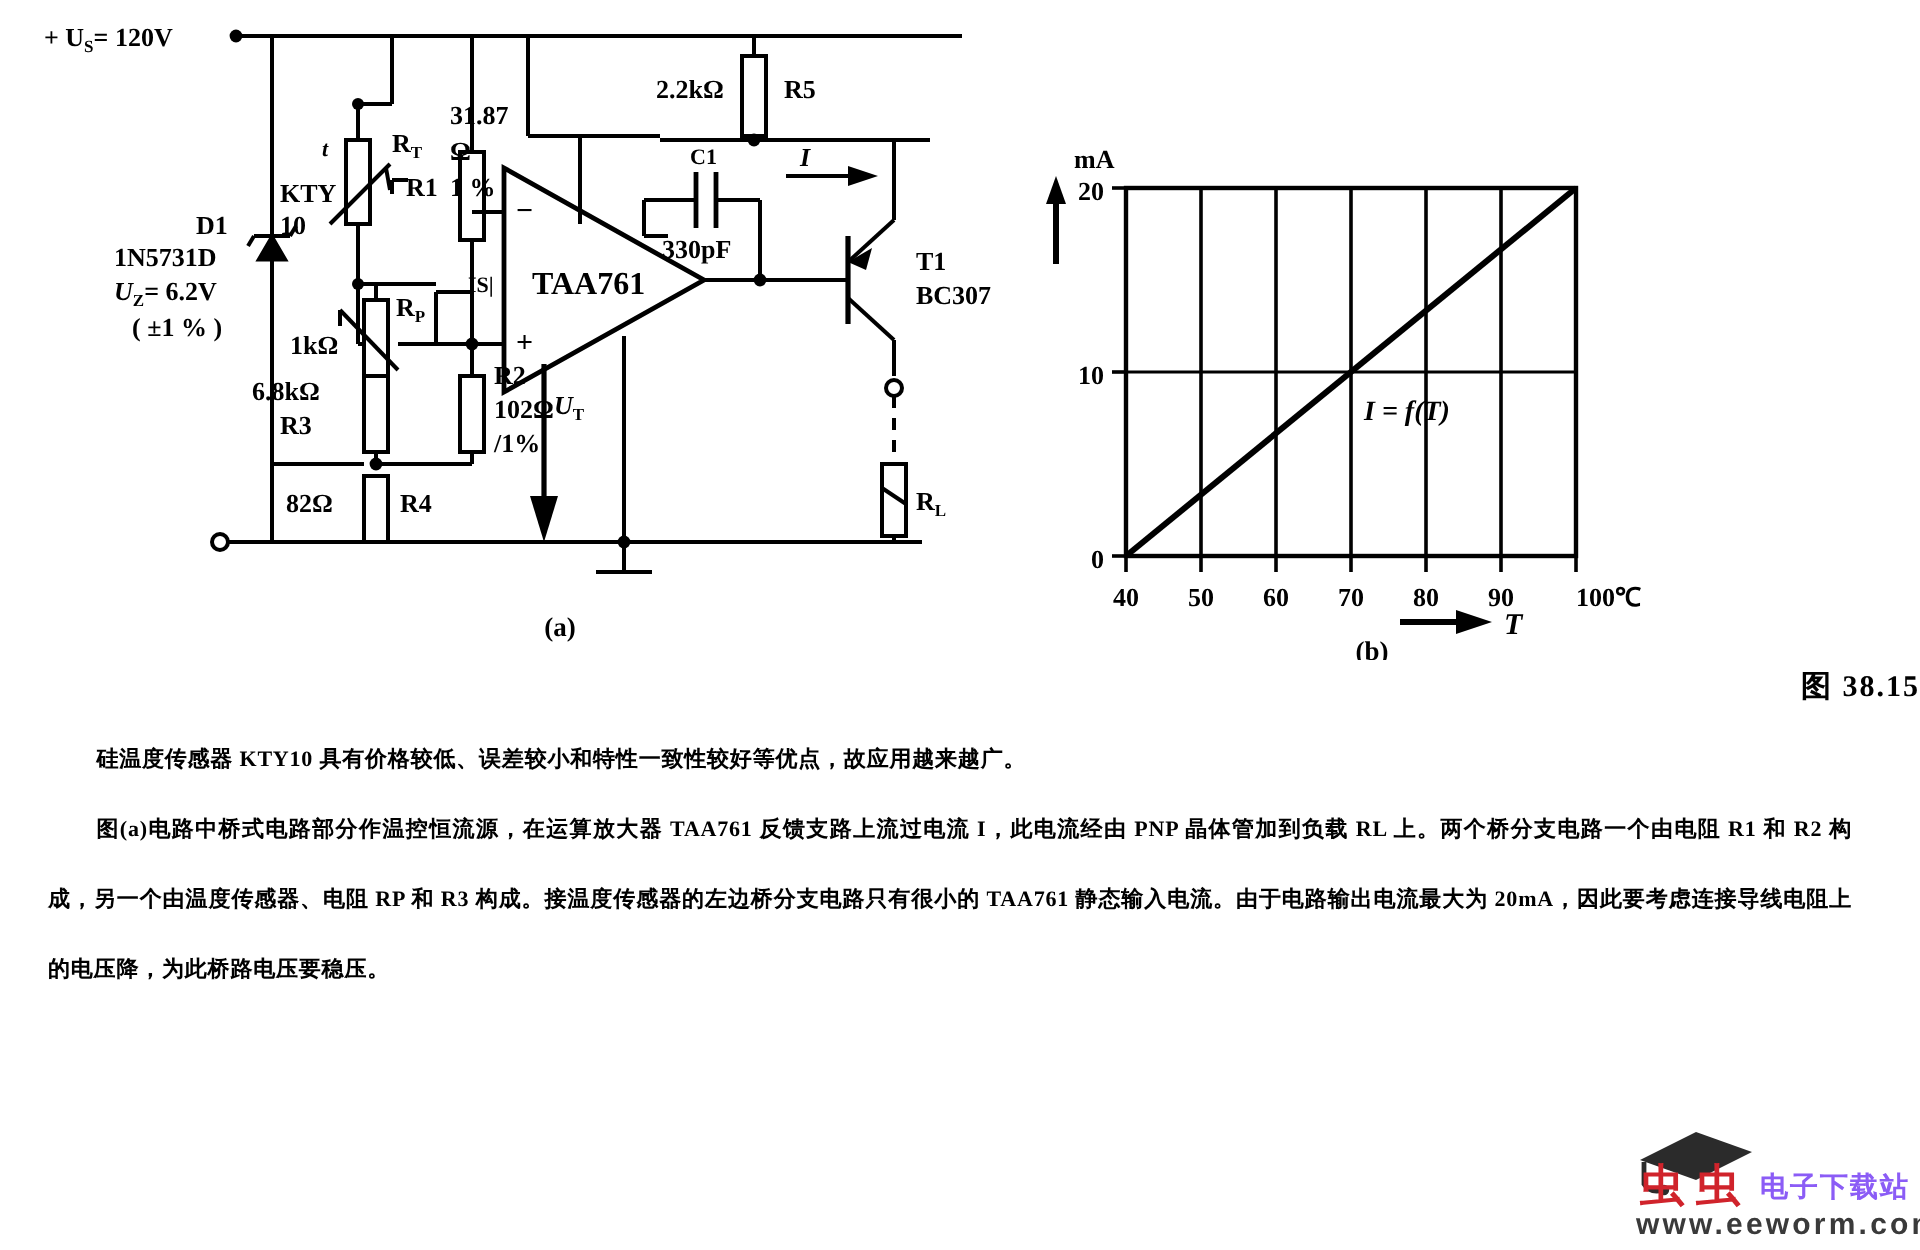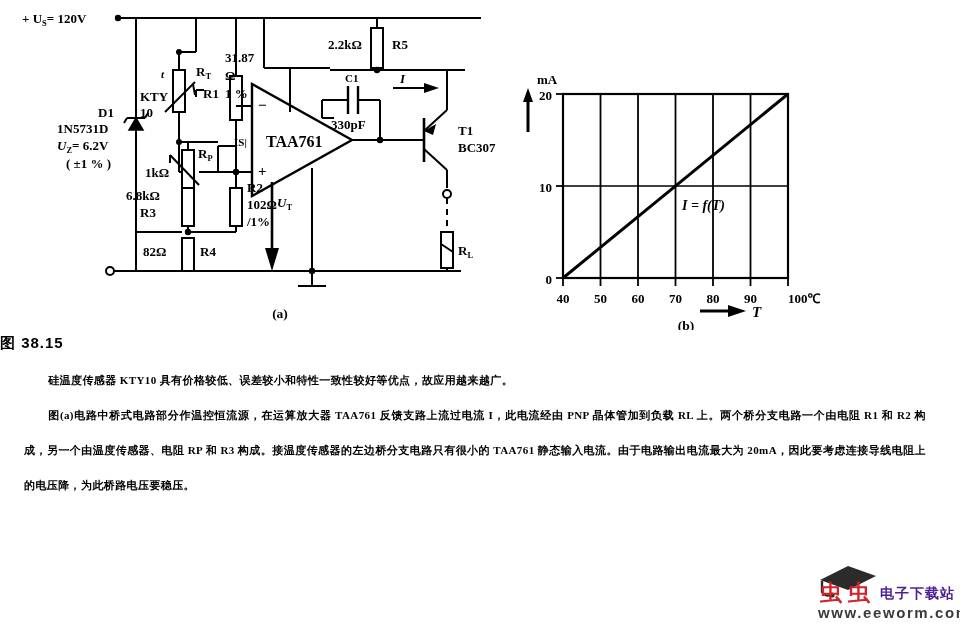--- a/index.html
+++ b/index.html
@@ -49,25 +49,25 @@
     font-family: "Liberation Serif", serif;
   }
   
   #body-text {
     position: absolute;
     left: 0;
     top: 330px;
     width: 960px;
   }
   #fig-caption {
-    text-align: left;
+    text-align: right;
     font-size: 15px;
     font-weight: bold;
     letter-spacing: 1px;
-    font-family: Liberation Sans, sans-serif;
+    font-family: Liberation Serif, serif;
     margin: 4px 0 10px 0;
   }
   .para {
     font-family: "Liberation Serif", serif;
     font-size: 11px;
     font-weight: bold;
     line-height: 35px;
     text-indent: 2.2em;
     margin: 0 34px 0 24px;
     letter-spacing: 0.4px;
@@ -81,21 +81,21 @@
     top: 566px;
     width: 140px;
     height: 55px;
   }
   #watermark .wm-cn {
     position: absolute;
     left: 68px; top: 19px;
     font-family: "Liberation Serif", serif;
     font-weight: bold;
     font-size: 14px;
-    color: #4c1d95;
+    color: #8b5cf6;
     letter-spacing: 1px;
     white-space: nowrap;
   }
   #watermark .wm-url {
     position: absolute;
     left: 6px; top: 38px;
     font-family: "Liberation Sans", sans-serif;
     font-weight: bold;
     font-size: 15px;
     color: #3a3a3a;

